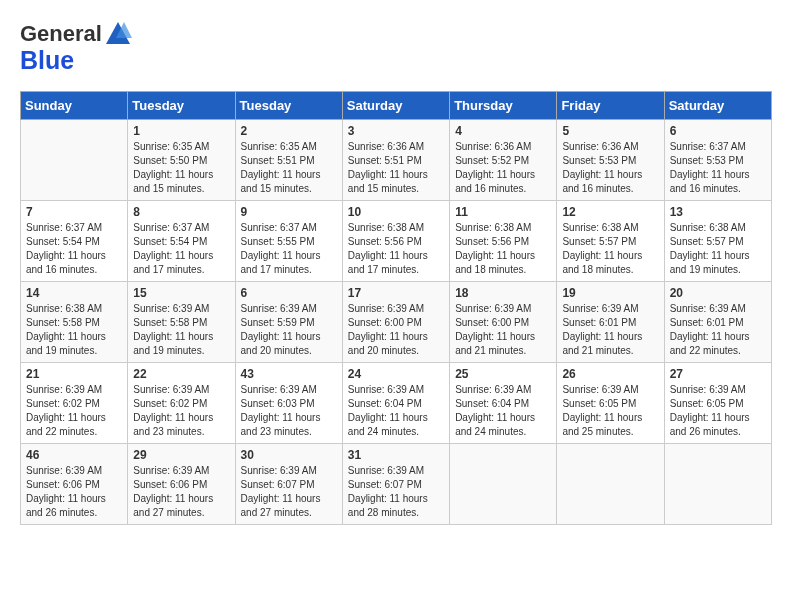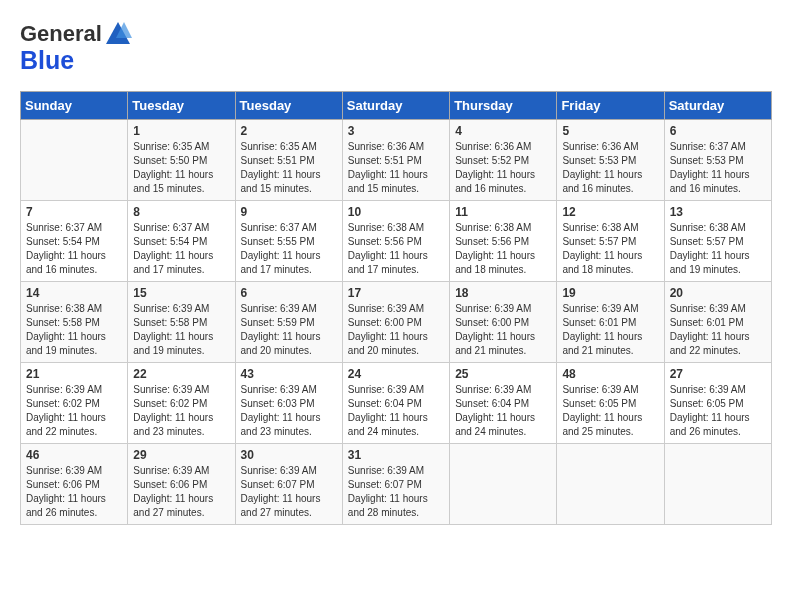--- a/index.html
+++ b/index.html
@@ -305,21 +305,21 @@
 and 24 minutes.</div>
         </td>
         <td>
           <span class="day-num">25</span>
           <div class="day-info" style="white-space: pre-line;">Sunrise: 6:39 AM
 Sunset: 6:04 PM
 Daylight: 11 hours
 and 24 minutes.</div>
         </td>
         <td>
-          <span class="day-num">48</span>
+          <span class="day-num">26</span>
           <div class="day-info" style="white-space: pre-line;">Sunrise: 6:39 AM
 Sunset: 6:05 PM
 Daylight: 11 hours
 and 25 minutes.</div>
         </td>
         <td>
           <span class="day-num">27</span>
           <div class="day-info" style="white-space: pre-line;">Sunrise: 6:39 AM
 Sunset: 6:05 PM
 Daylight: 11 hours

